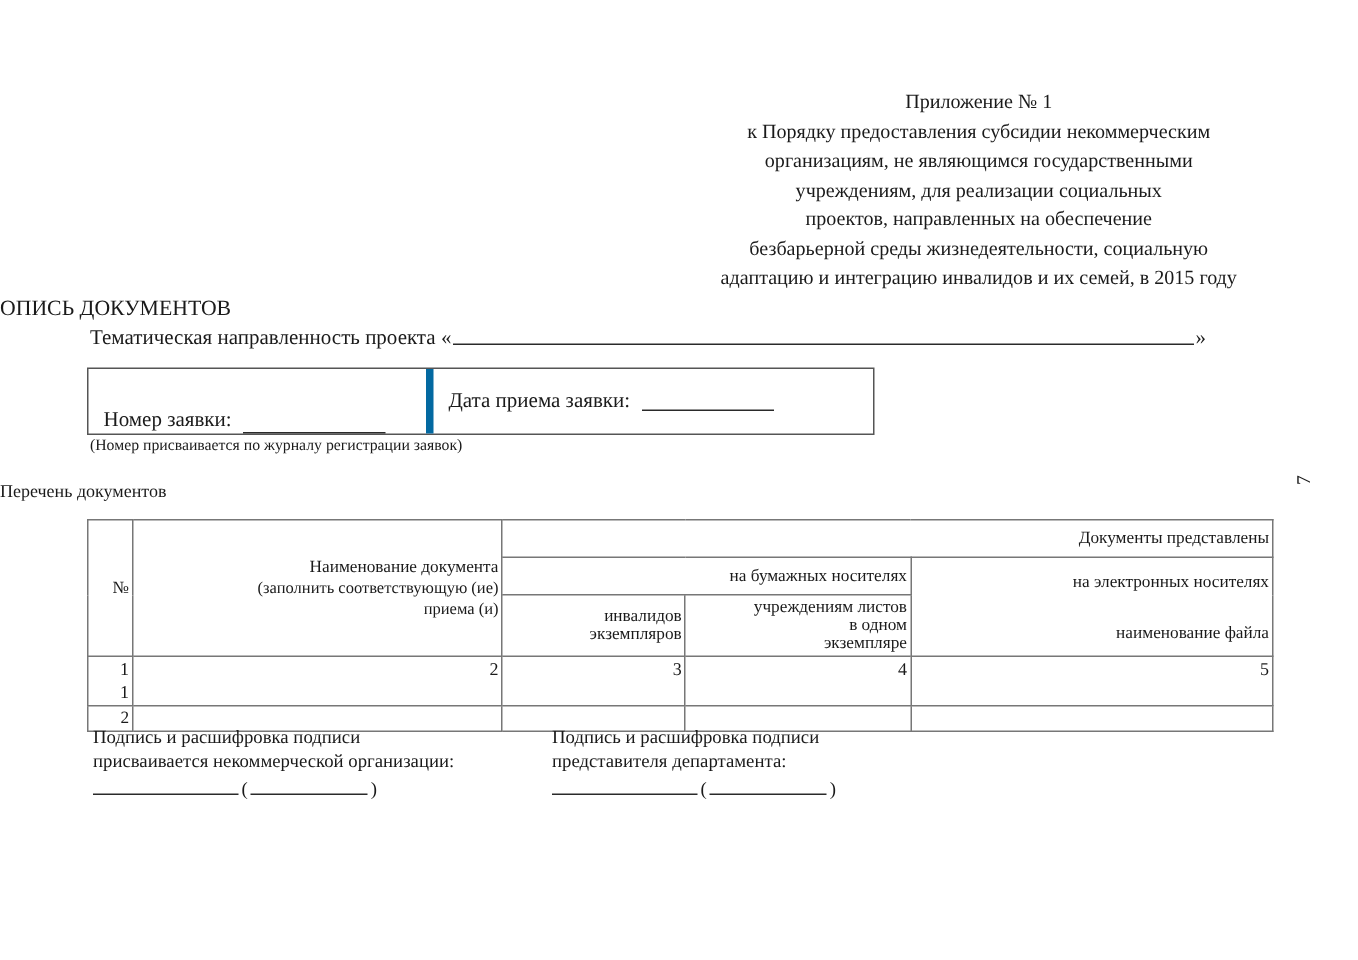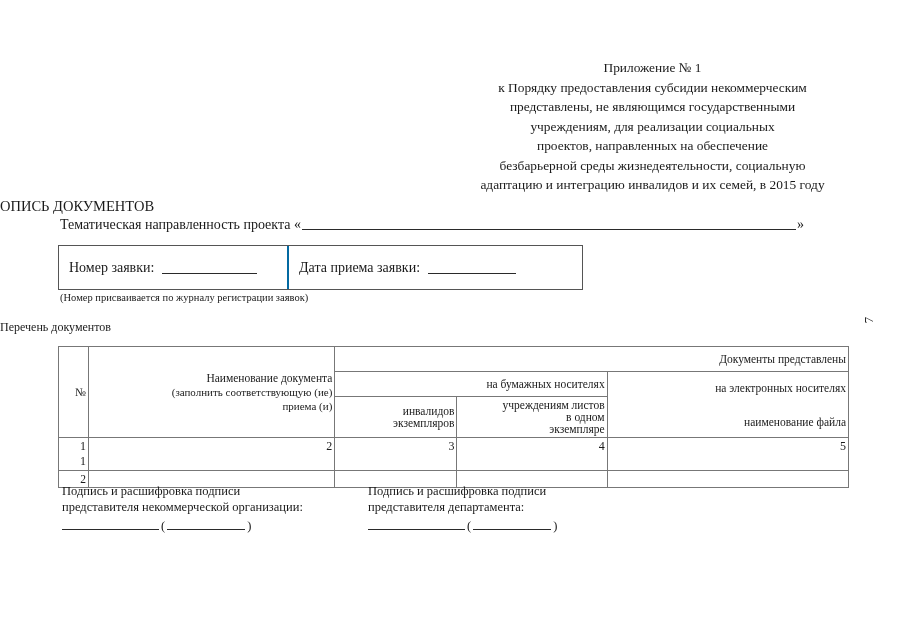--- a/index.html
+++ b/index.html
@@ -79,22 +79,23 @@
   }
   .appbox .cell {
     display: flex;
     align-items: center;
     font-size: 14px;
     padding-left: 10px;
     white-space: nowrap;
   }
   .appbox .cell.left {
     width: 230px;
-    border-right: 2px solid #0369a1;
+    border-right: 5px solid #0369a1;
     box-sizing: border-box;
+    align-items: flex-end;
   }
   .appbox .cell.right { flex: 1; }
   .ul-short {
     display: inline-block;
     border-bottom: 1px solid #2a2a2a;
     height: 12px;
     margin-left: 8px;
     vertical-align: baseline;
   }
   .ul-w1 { width: 95px; }
@@ -180,21 +181,21 @@
   }
 </style>
 </head>
 <body>
 
 <div class="page">
 
   <div class="preamble">
     <div class="line">Приложение № 1</div>
     <div class="line">к Порядку предоставления субсидии некоммерческим</div>
-    <div class="line">представлены, не являющимся государственными</div>
+    <div class="line">организациям, не являющимся государственными</div>
     <div class="line">учреждениям, для реализации социальных</div>
     <div class="line">проектов, направленных на обеспечение</div>
     <div class="line">безбарьерной среды жизнедеятельности, социальную</div>
     <div class="line">адаптацию и интеграцию инвалидов и их семей, в 2015 году</div>
   </div>
 
   <div class="heading-center" id="opis-title">ОПИСЬ ДОКУМЕНТОВ</div>
 
   <div class="themat">
     <span>Тематическая направленность проекта «</span><span class="fill"></span><span>»</span>
@@ -271,21 +272,21 @@
         <td class="name-col"></td>
         <td class="qty-col"></td>
         <td class="sheets-col"></td>
         <td class="file-col"></td>
       </tr>
     </tbody>
   </table>
 
   <div class="sig" id="sig-left">
     <div>Подпись и расшифровка подписи</div>
-    <div>представителя некоммерческой организации:</div>
+    <div>присваивается некоммерческой организации:</div>
     <div class="sigline"><span class="ul-a"></span><span class="paren">(</span><span class="ul-b"></span><span class="paren">)</span></div>
   </div>
 
   <div class="sig" id="sig-right">
     <div>Подпись и расшифровка подписи</div>
     <div>представителя департамента:</div>
     <div class="sigline"><span class="ul-a"></span><span class="paren">(</span><span class="ul-b"></span><span class="paren">)</span></div>
   </div>
 
   <div class="pagenum">7</div>

